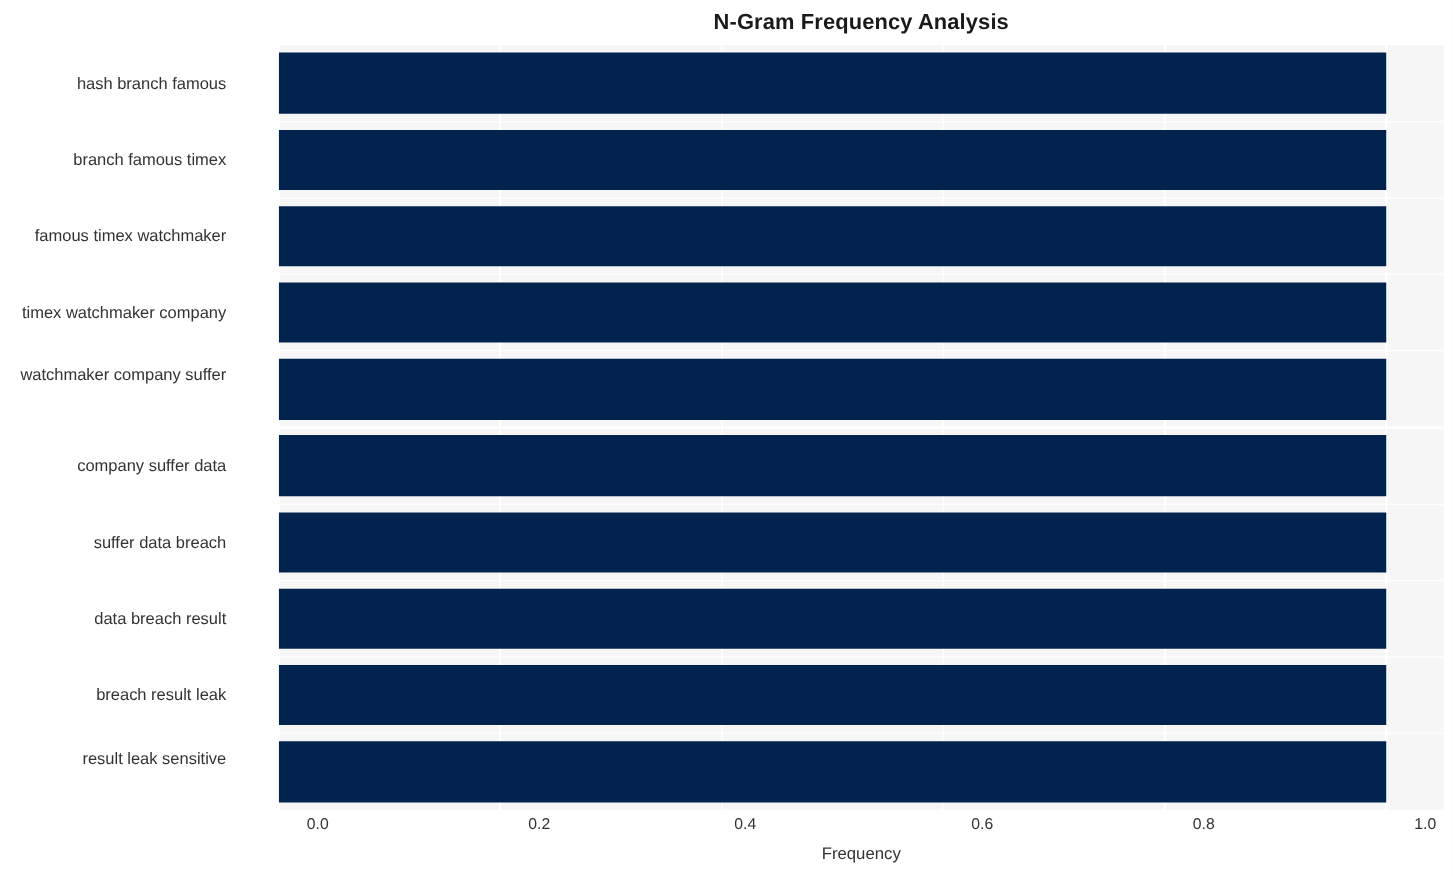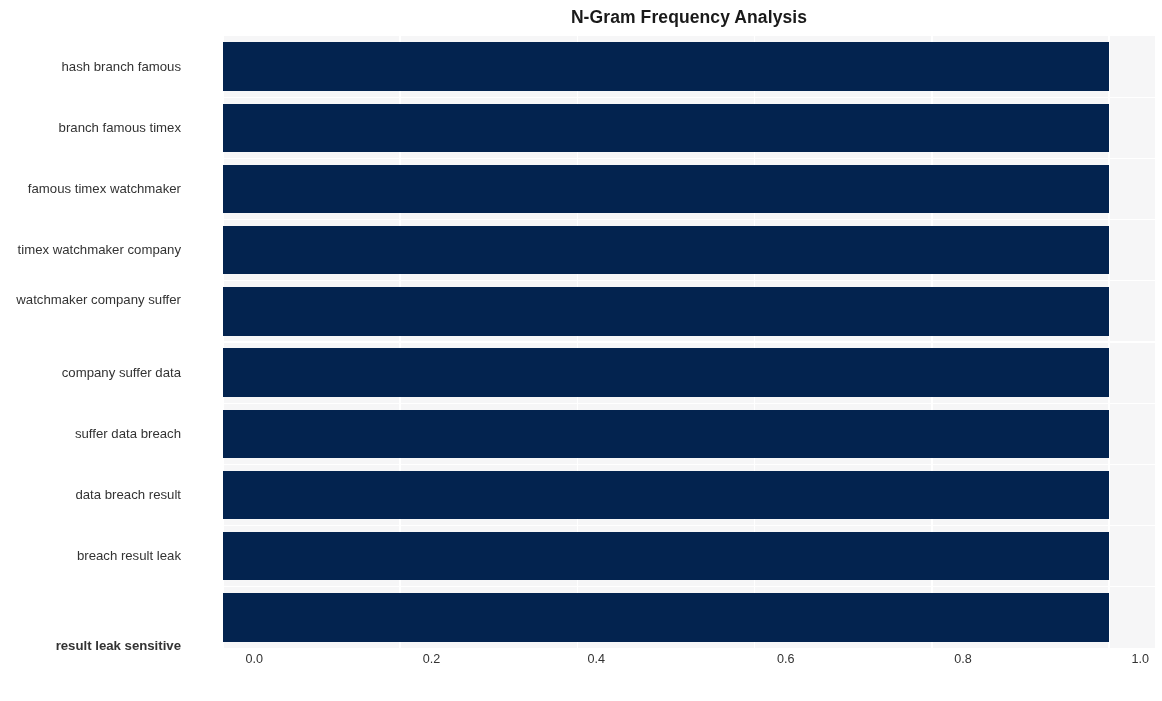--- a/index.html
+++ b/index.html
@@ -147,25 +147,26 @@
   <div id="ytick-layer">
       <div class="ytick" style="top: 59.6px;">hash branch famous</div>
       <div class="ytick" style="top: 120.8px;">branch famous timex</div>
       <div class="ytick" style="top: 182px; margin-left: 16px;">famous timex watchmaker</div>
       <div class="ytick" style="top: 243.2px;">timex watchmaker company</div>
       <div class="ytick" style="top: 293px; text-align: center;">watchmaker company suffer</div>
       <div class="ytick" style="top: 365.6px;">company suffer data</div>
       <div class="ytick" style="top: 426.8px;">suffer data breach</div>
       <div class="ytick" style="top: 488px;">data breach result</div>
       <div class="ytick" style="top: 549.2px;">breach result leak</div>
-      <div class="ytick" style="top: 639px; font-weight: bold;">result leak sensitive</div>
+      <div class="ytick" style="top: 600px;">result leak sensitive</div>
     </div>
   <div id="xtick-layer">
       <div class="xtick" style="left: 223px;">0.0</div>
       <div class="xtick" style="left: 400.2px;">0.2</div>
       <div class="xtick" style="left: 565px;">0.4</div>
       <div class="xtick" style="left: 754.6px;">0.6</div>
       <div class="xtick" style="left: 931.8px;">0.8</div>
       <div class="xtick" style="left: 1109px;">1.0</div>
     </div>
 
+  <div id="xaxis-label">Frequency</div>
 
 </div>
 
 </body></html>

